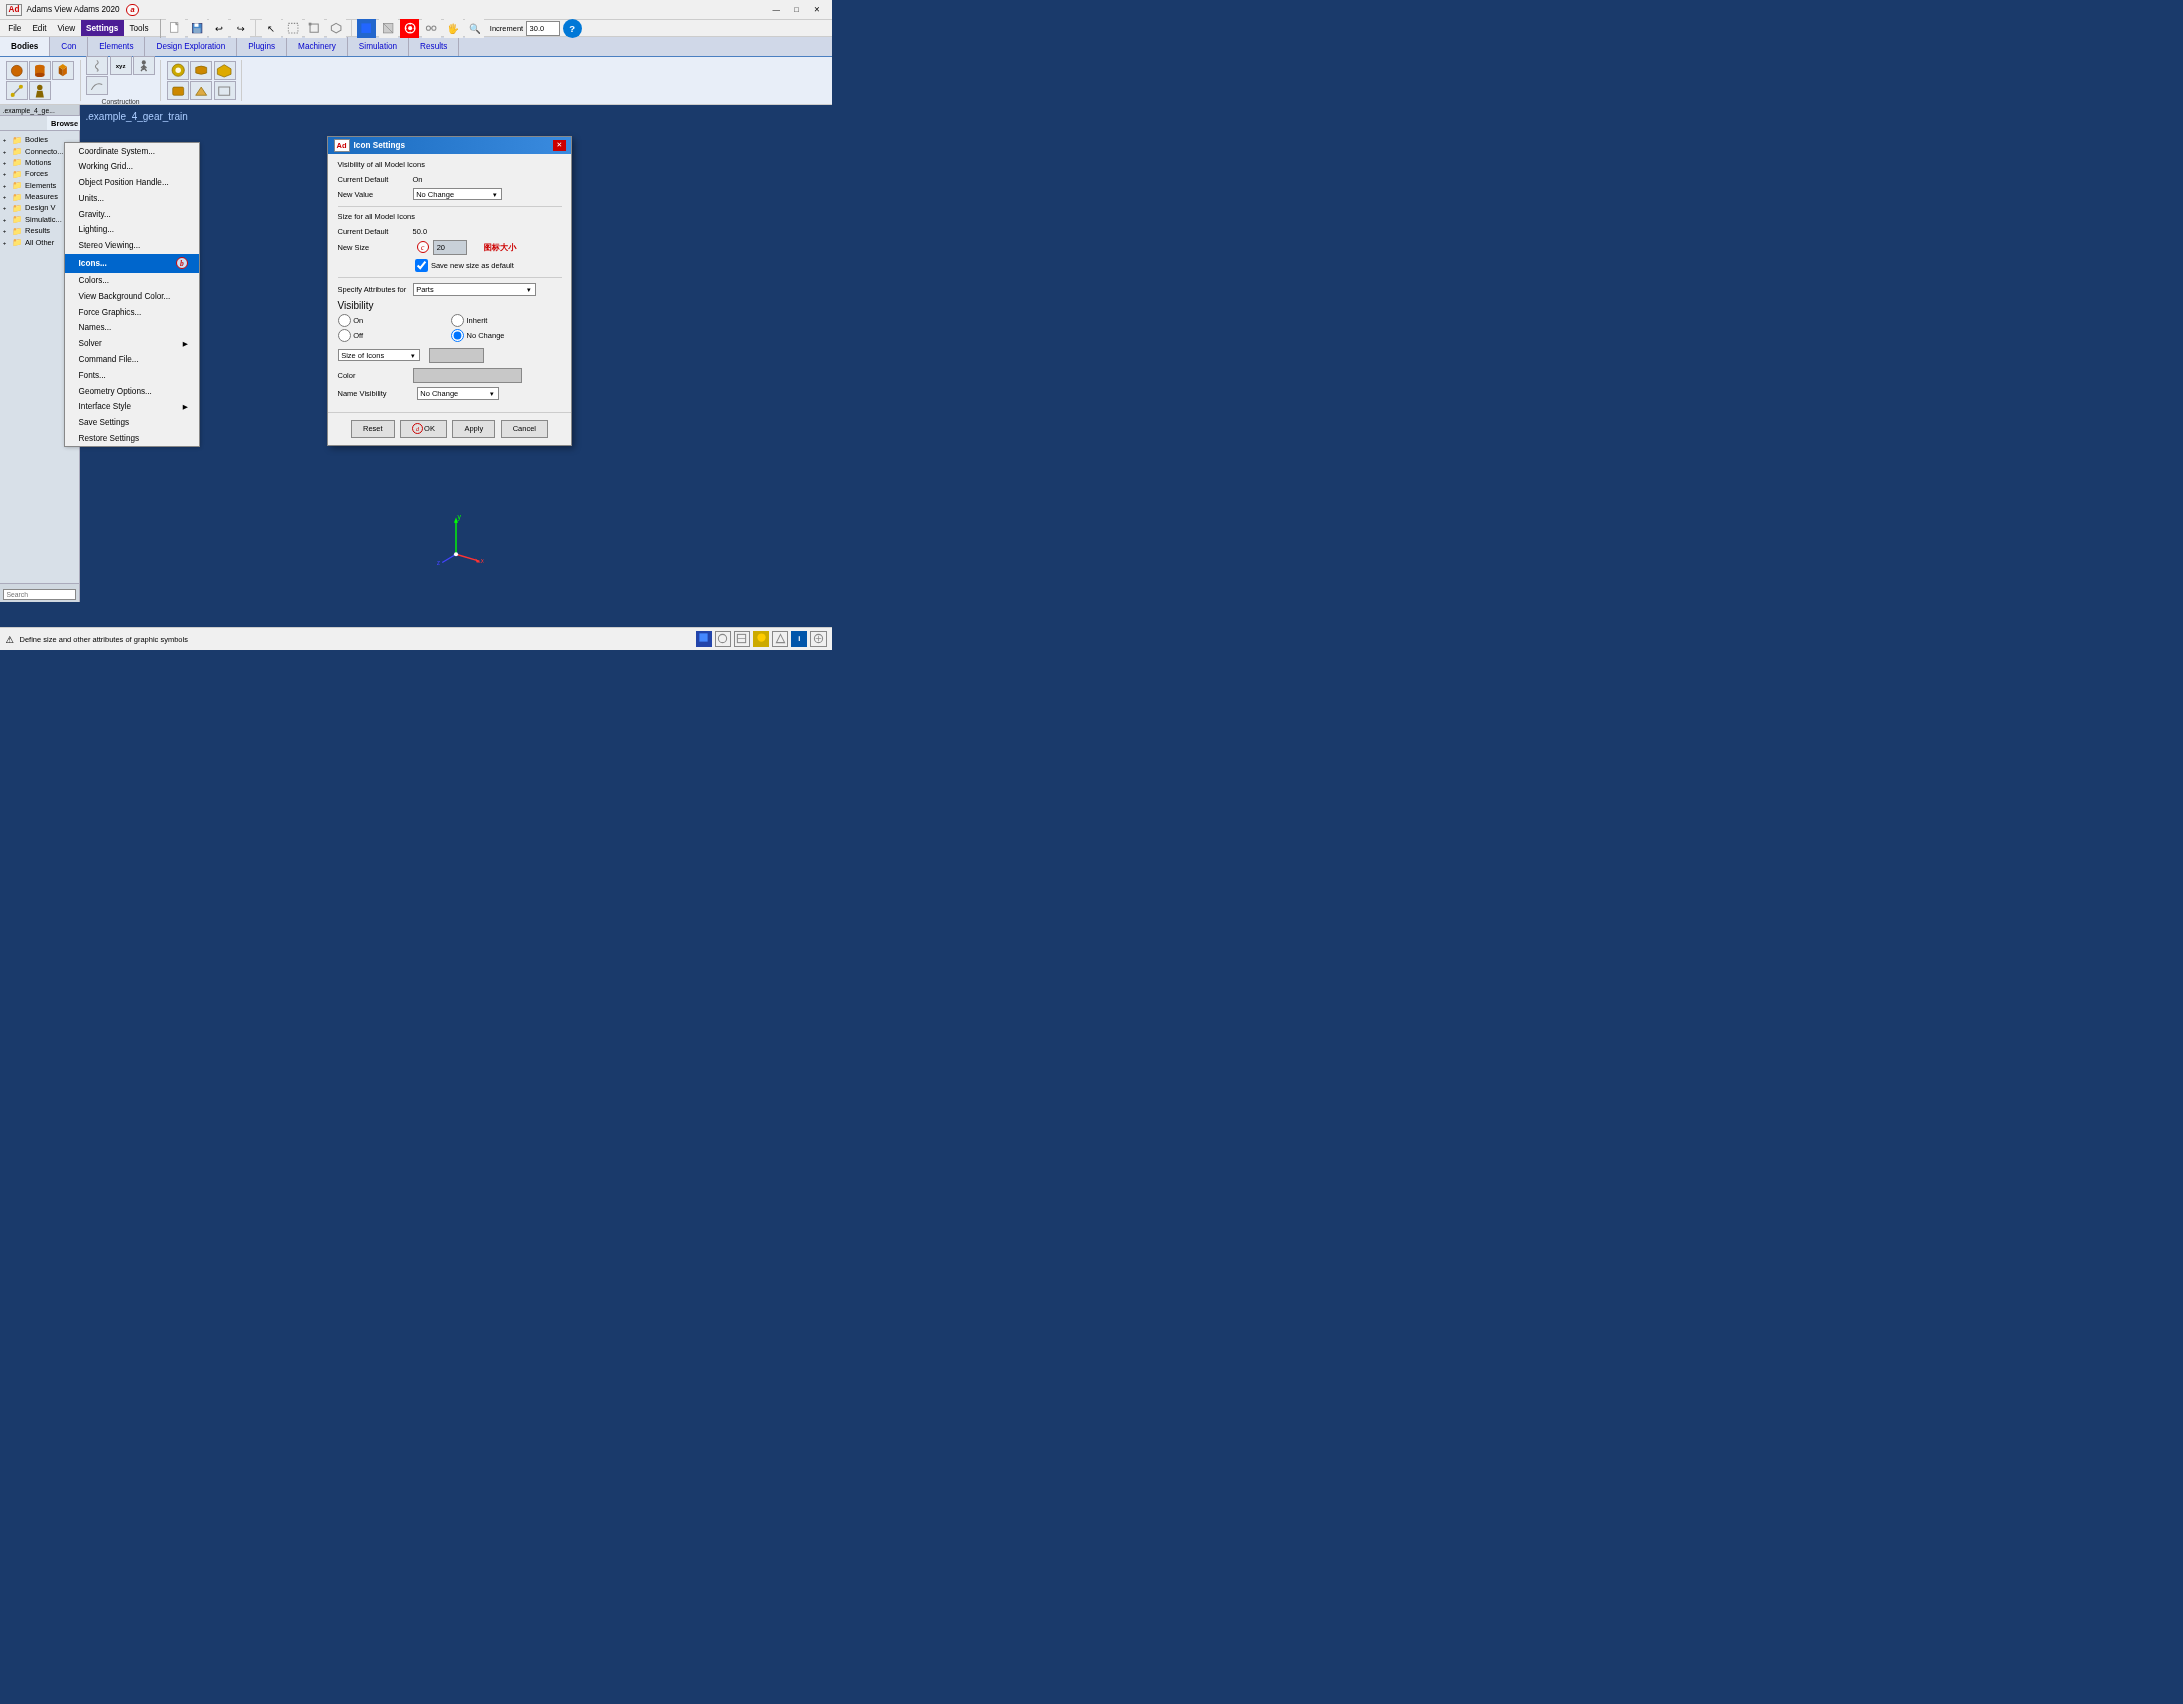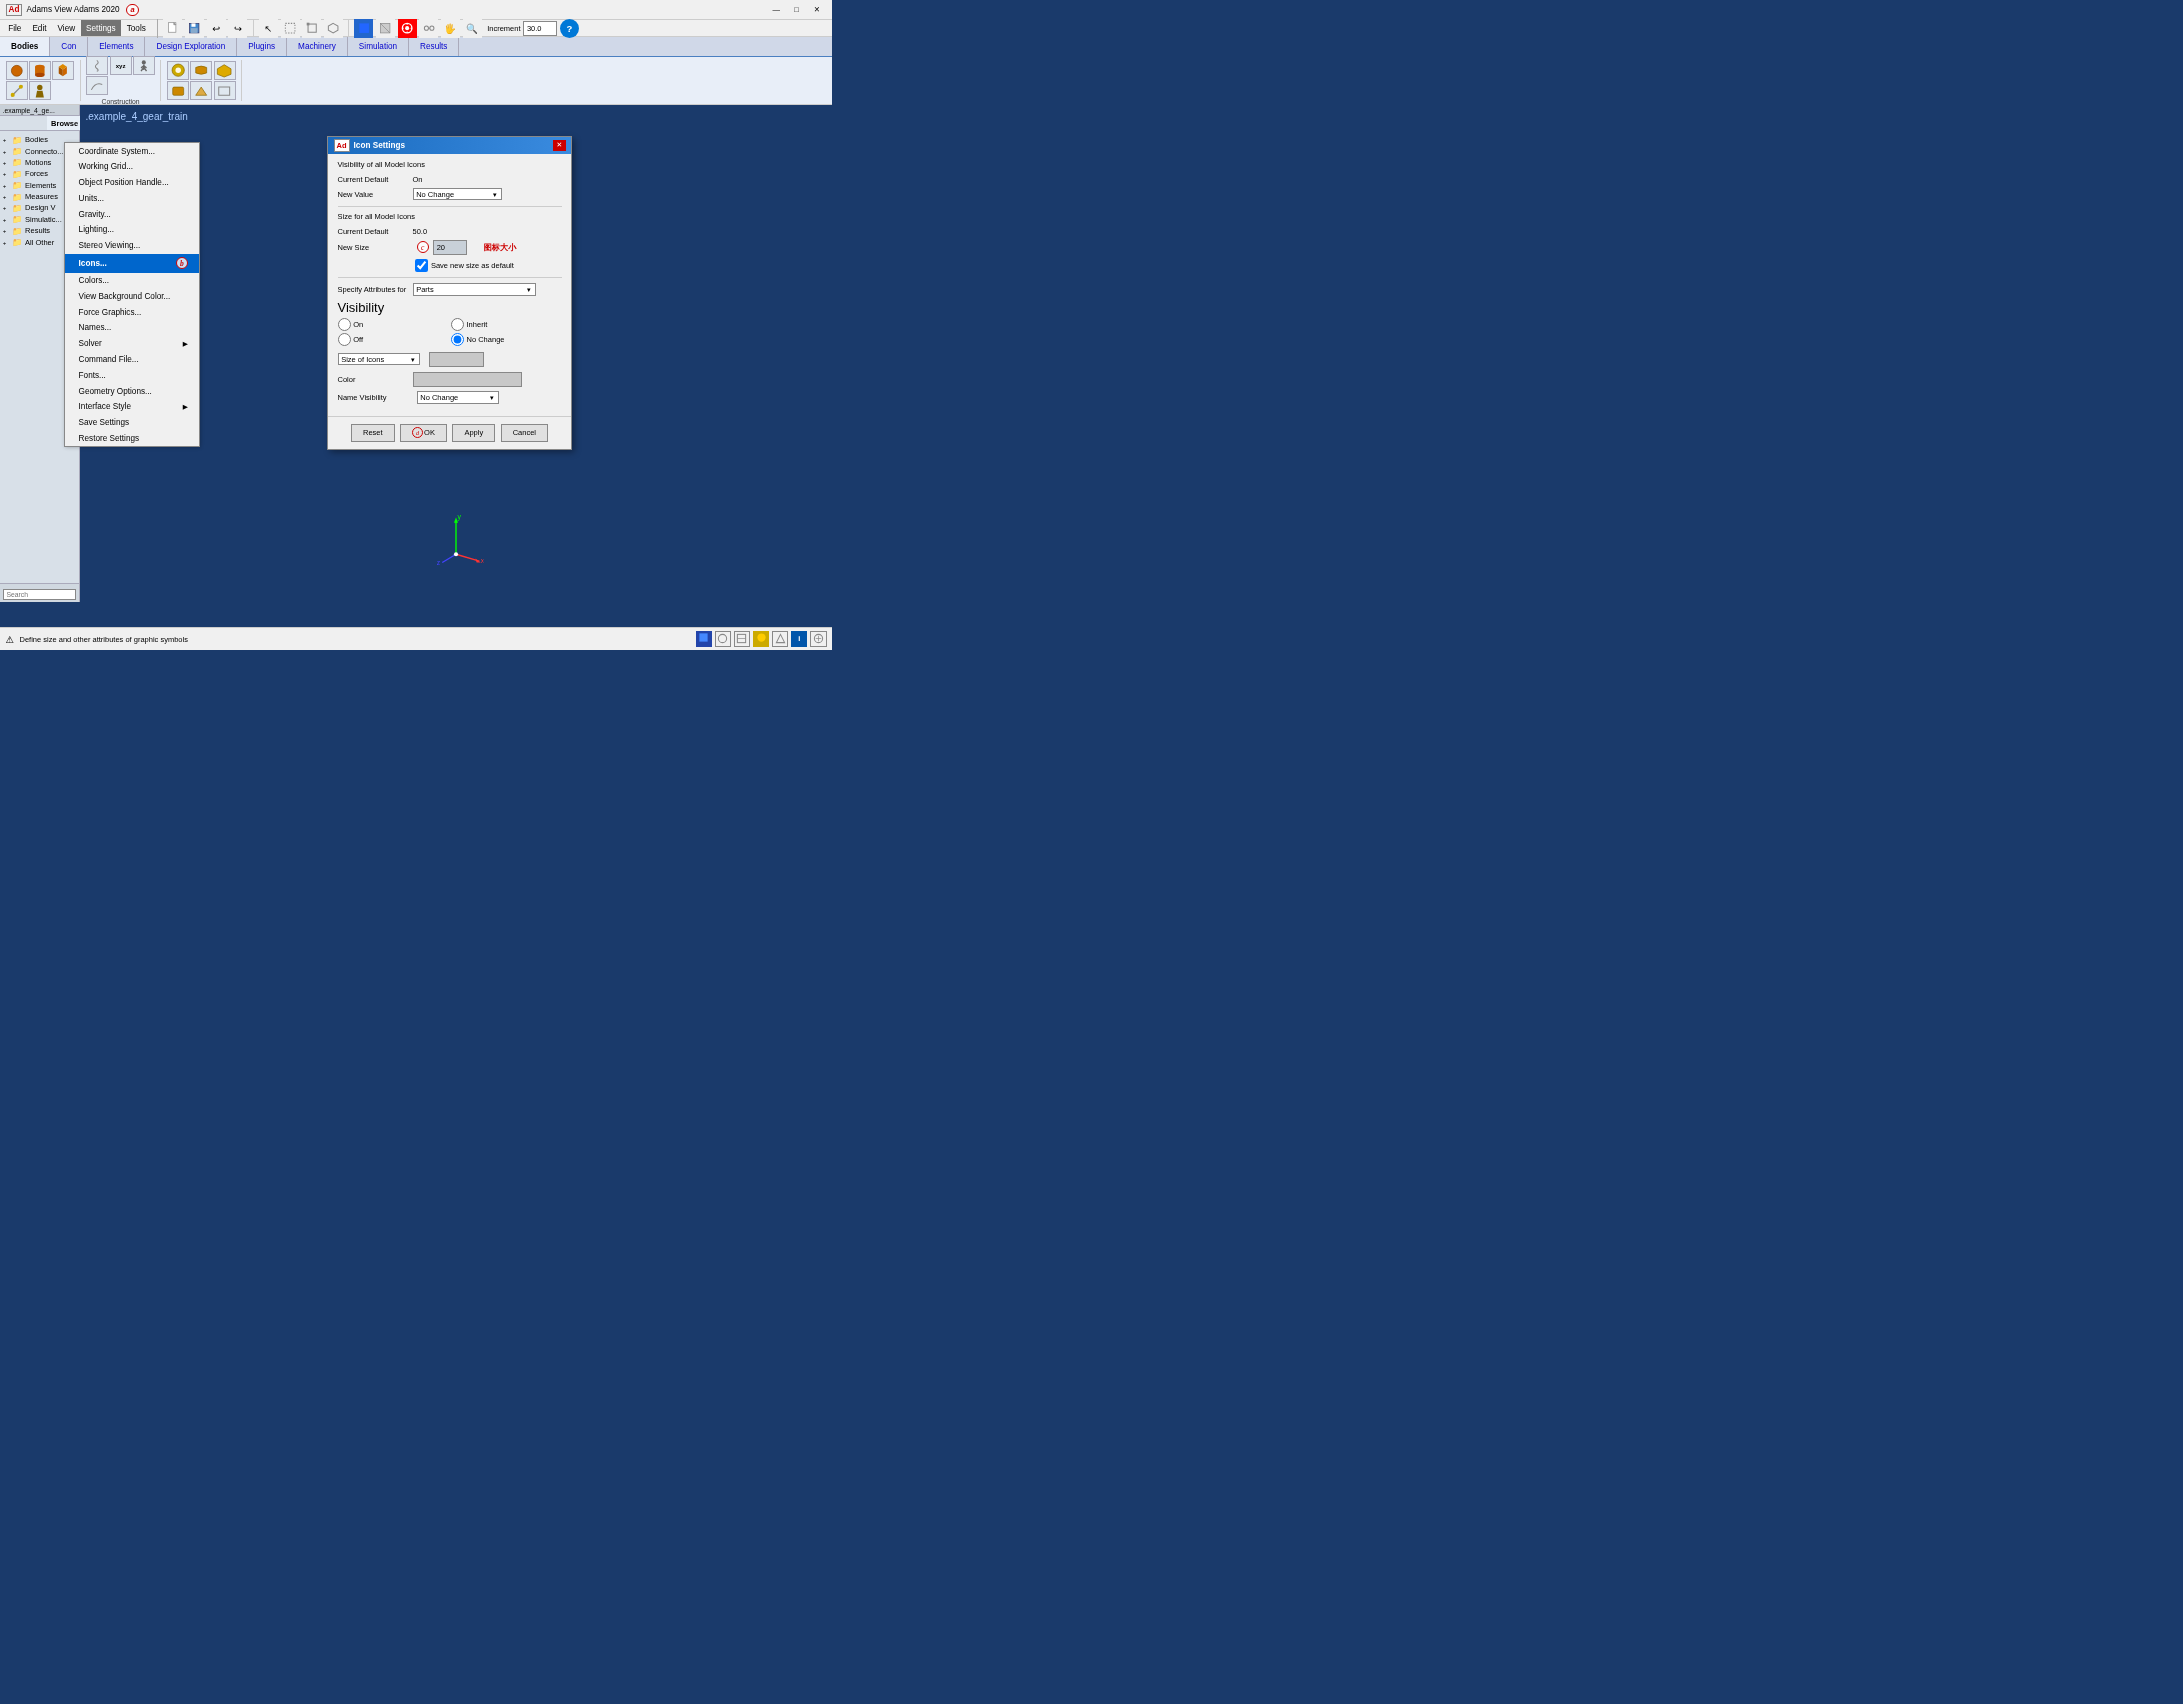--- a/index.html
+++ b/index.html
@@ -336,21 +336,21 @@
     <button class="title-bar-btn">—</button>
     <button class="title-bar-btn">□</button>
     <button class="title-bar-btn close">✕</button>
   </div>
 </div>
 
 <div class="menu-bar">
   <span class="menu-item">File</span>
   <span class="menu-item">Edit</span>
   <span class="menu-item">View</span>
-  <span class="menu-item" style="background:#737373;color:white;">Settings</span>
+  <span class="menu-item" style="background:#4c1d95;color:white;font-weight:bold;">Settings</span>
   <span class="menu-item">Tools</span>
   <div style="flex:1;border-left:0.7px solid #aaa;margin-left:5.5px;padding-left:5.5px;display:flex;align-items:center;gap:2.7px;">
 
     <button class="toolbar-btn">
       <svg width="12.3" height="12.3" viewBox="0 0 18 18">
           <rect x="2" y="1" width="11" height="14" fill="white" stroke="#888" stroke-width="1"></rect>
           <polygon points="10,1 13,4 13,4 10,4" fill="#aaa" stroke="#888" stroke-width="1"></polygon>
         </svg>
     </button>
     <button class="toolbar-btn">
@@ -711,21 +711,21 @@
             <option>Parts</option>
             <option>Markers</option>
             <option>Joints</option>
             <option>Springs</option>
           </select>
           <span style="position:absolute;right:2.7px;font-size:6.1px;pointer-events:none;">▼</span>
         </div>
       </div>
 
       <div style="margin-bottom:4.1px;">
-        <div style="font-size:13px;margin-bottom:2.7px;">Visibility</div>
+        <div style="font-size:10px;margin-bottom:2.7px;">Visibility</div>
         <div class="radio-group">
           <div class="radio-item">
             <input type="radio" name="visibility" style="">
             <span>On</span>
           </div>
           <div class="radio-item">
             <input type="radio" name="visibility" style="">
             <span>Inherit</span>
           </div>
           <div class="radio-item">

